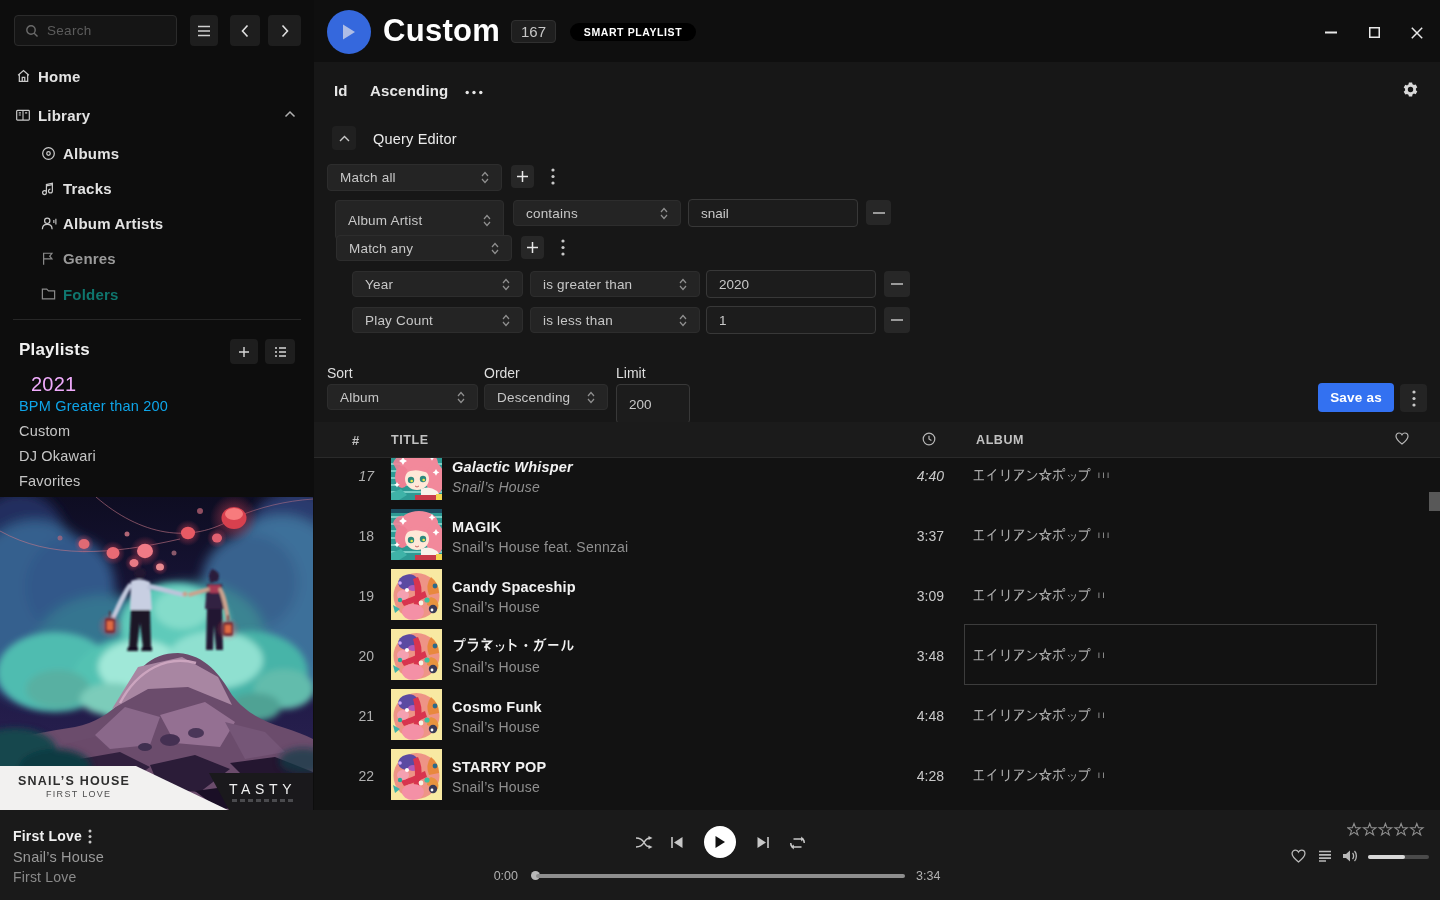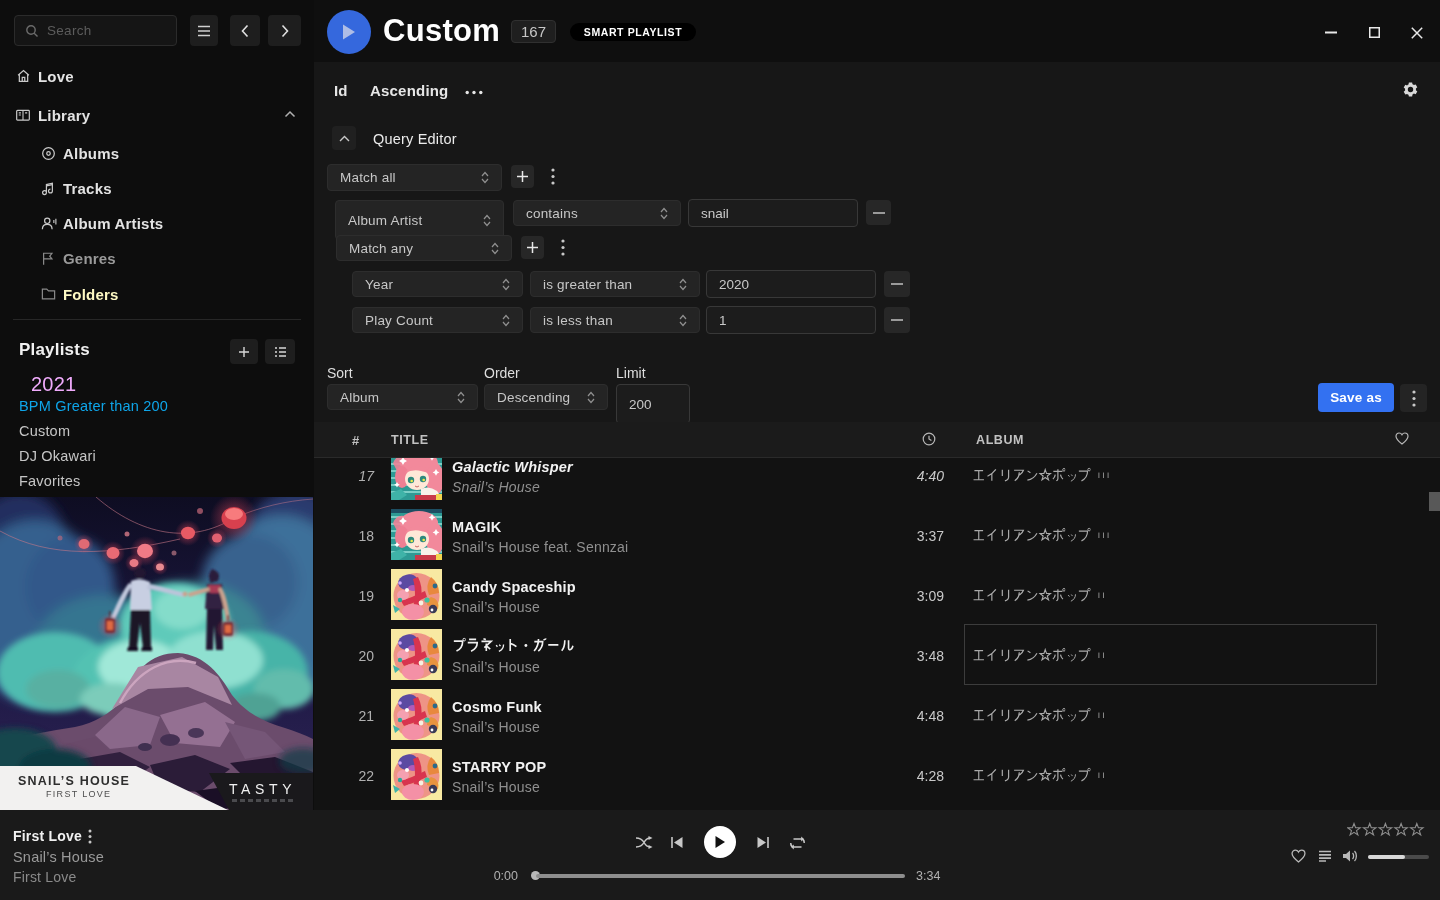--- a/index.html
+++ b/index.html
@@ -148,21 +148,21 @@
   <div class="abs sqbtn" style="left:268px;top:15px;width:33px;height:31px;background:#1e1e1e;">
     <svg width="10" height="14" viewBox="0 0 10 14">
         <path d="M2.5,1.5 L7.5,7 L2.5,12.5" fill="none" stroke="#e0e0e0" stroke-width="1.6"></path>
       </svg>
   </div>
 
   <div class="abs flex" style="left:16px;top:64px;height:24px;">
     <svg width="15" height="16" viewBox="0 0 18 18">
         <path d="M2.5,8 L9,2.5 L15.5,8 M4,7 V15.5 H14 V7 M7.5,15.5 V10.5 H10.5 V15.5" fill="none" stroke="#c9c9c9" stroke-width="1.5"></path>
       </svg>
-    <span style="color:#e3e3e3;font-weight:bold;font-size:15px;margin-left:7px;letter-spacing:0.2px;">Love</span>
+    <span style="color:#e3e3e3;font-weight:bold;font-size:15px;margin-left:7px;letter-spacing:0.2px;">Home</span>
   </div>
   <div class="abs flex" style="left:15px;top:103px;height:24px;">
     <svg width="16" height="16" viewBox="0 0 19 18">
         <rect x="2" y="3.5" width="15" height="11.5" rx="1" fill="none" stroke="#c9c9c9" stroke-width="1.4"></rect>
         <path d="M9.5,3.5 V15 M4.5,6.5 H7 M4.5,9 H7 M12,6.5 H14.5" stroke="#c9c9c9" stroke-width="1.3"></path>
       </svg>
     <span style="color:#e3e3e3;font-weight:bold;font-size:15px;margin-left:7px;letter-spacing:0.2px;">Library</span>
   </div>
   <svg class="abs" style="left:284px;top:110px;" width="12" height="8" viewBox="0 0 12 8">
       <path d="M1.5,6.5 L6,2 L10.5,6.5" fill="none" stroke="#b0b0b0" stroke-width="1.5"></path>
@@ -192,21 +192,21 @@
   <div class="abs flex" style="left:41px;top:247px;height:22px;">
     <svg width="14" height="15" viewBox="0 0 16 17">
         <path d="M3,15.5 V2.5 H12.5 L10,5.8 L12.5,9 H3" fill="none" stroke="#8a8a8a" stroke-width="1.4"></path>
       </svg>
     <span style="color:#9a9a9a;font-weight:bold;font-size:15px;margin-left:8px;letter-spacing:0.2px;">Genres</span>
   </div>
   <div class="abs flex" style="left:41px;top:283px;height:22px;">
     <svg width="15" height="14" viewBox="0 0 17 16">
         <path d="M1.5,13.5 V2.5 H6.5 L8.5,4.5 H15.5 V13.5 Z" fill="none" stroke="#8a8a8a" stroke-width="1.4"></path>
       </svg>
-    <span style="color:#fef9c3;font-weight:bold;font-size:15px;margin-left:7px;letter-spacing:0.2px;">Folders</span>
+    <span style="color:#0f766e;font-weight:bold;font-size:15px;margin-left:7px;letter-spacing:0.2px;">Folders</span>
   </div>
   <div class="abs" style="left:13px;top:319px;width:288px;height:1px;background:#272727;"></div>
 
   <div class="abs" style="left:19px;top:340px;color:#f0f0f0;font-weight:bold;font-size:17px;letter-spacing:0.2px;">Playlists</div>
   <div class="abs sqbtn" style="left:230px;top:339px;width:28px;height:25px;background:#1e1e1e;">
     <svg width="12" height="12" viewBox="0 0 12 12">
         <path d="M6,1 V11 M1,6 H11" stroke="#d8d8d8" stroke-width="1.4"></path>
       </svg>
   </div>
   <div class="abs sqbtn" style="left:265px;top:339px;width:30px;height:25px;background:#1e1e1e;">

